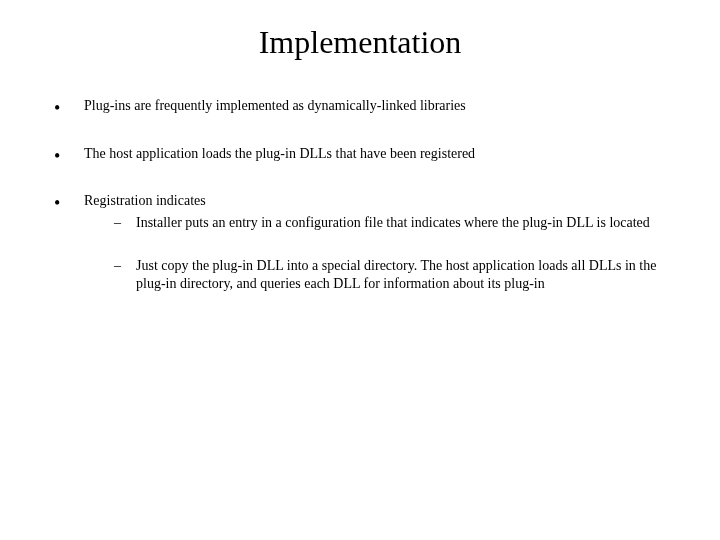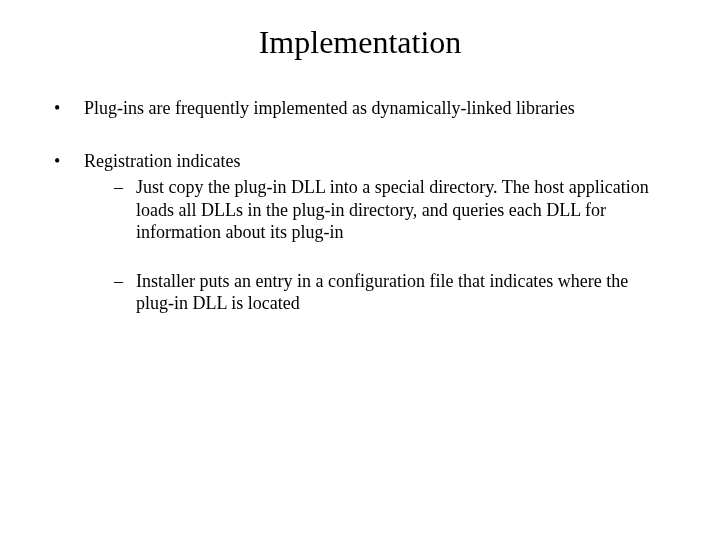--- a/index.html
+++ b/index.html
@@ -20,21 +20,21 @@
   .title {
     text-align: center;
     font-size: 32px;
     font-weight: 400;
     margin: 4px 0 36px 0;
   }
   ul.top {
     list-style: none;
     margin: 0;
     padding: 0 10px 0 10px;
-    font-size: 18px;
+    font-size: 14px;
     line-height: 1.25;
   }
   ul.top > li {
     position: relative;
     padding-left: 34px;
     margin-bottom: 30px;
   }
   ul.top > li::before {
     content: "•";
     position: absolute;
@@ -63,24 +63,27 @@
 <body>
 
 <div class="slide">
   <h1 class="title">Implementation</h1>
 
   <ul class="top">
     <li>
       <span>Plug-ins are frequently implemented as dynamically-linked libraries</span>
     </li>
     <li>
+      <span>The host application loads the plug-in DLLs that have been registered</span>
+    </li>
+    <li>
       <span>Registration indicates</span>
       <ul class="sub">
         <li>
-          <span>Just copy the plug-in DLL into a special directory.  The host application loads all DLLs in the plug-in directory, and queries each DLL for information about its plug-in</span>
+          <span>Installer puts an entry in a configuration file that indicates where the plug-in DLL is located</span>
         </li>
         <li>
-          <span>Installer puts an entry in a configuration file that indicates where the plug-in DLL is located</span>
+          <span>Just copy the plug-in DLL into a special directory.  The host application loads all DLLs in the plug-in directory, and queries each DLL for information about its plug-in</span>
         </li>
       </ul>
     </li>
   </ul>
 </div>
 
 </body></html>

